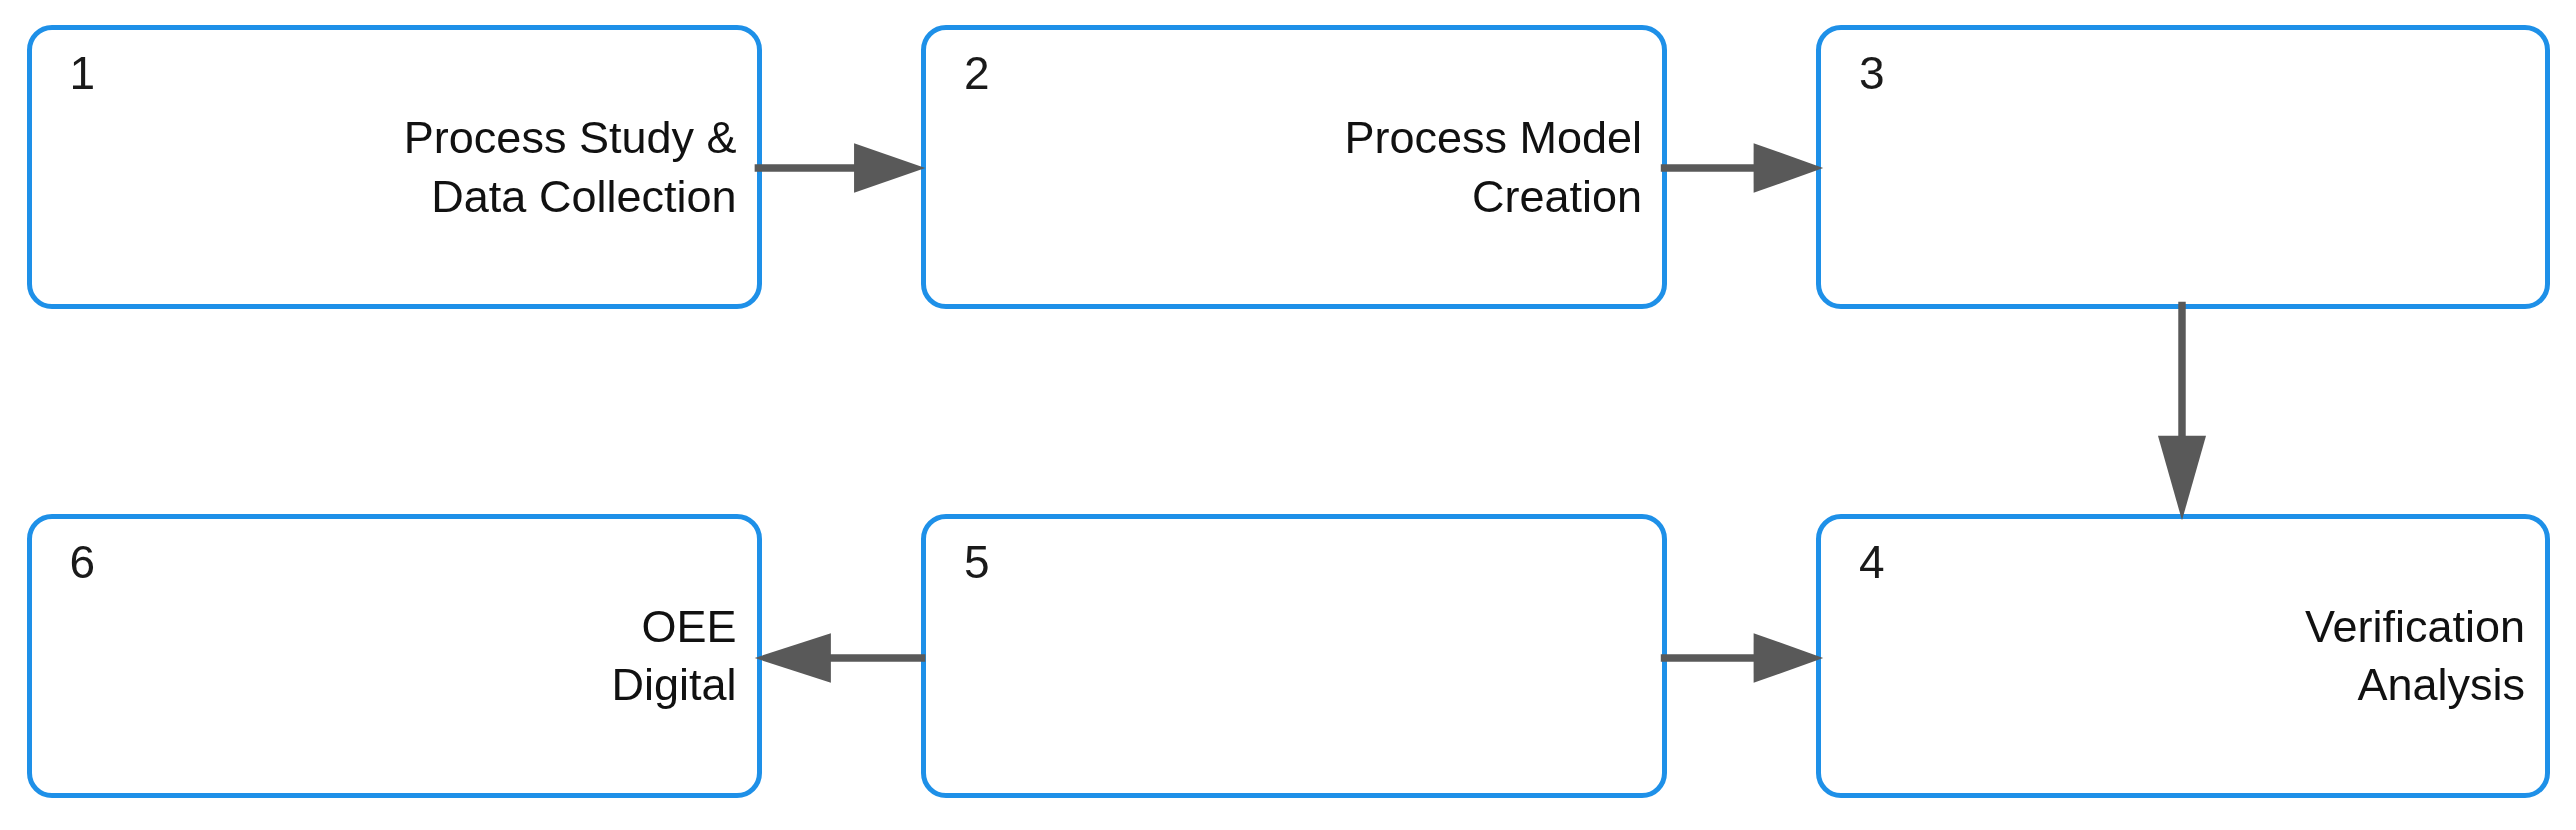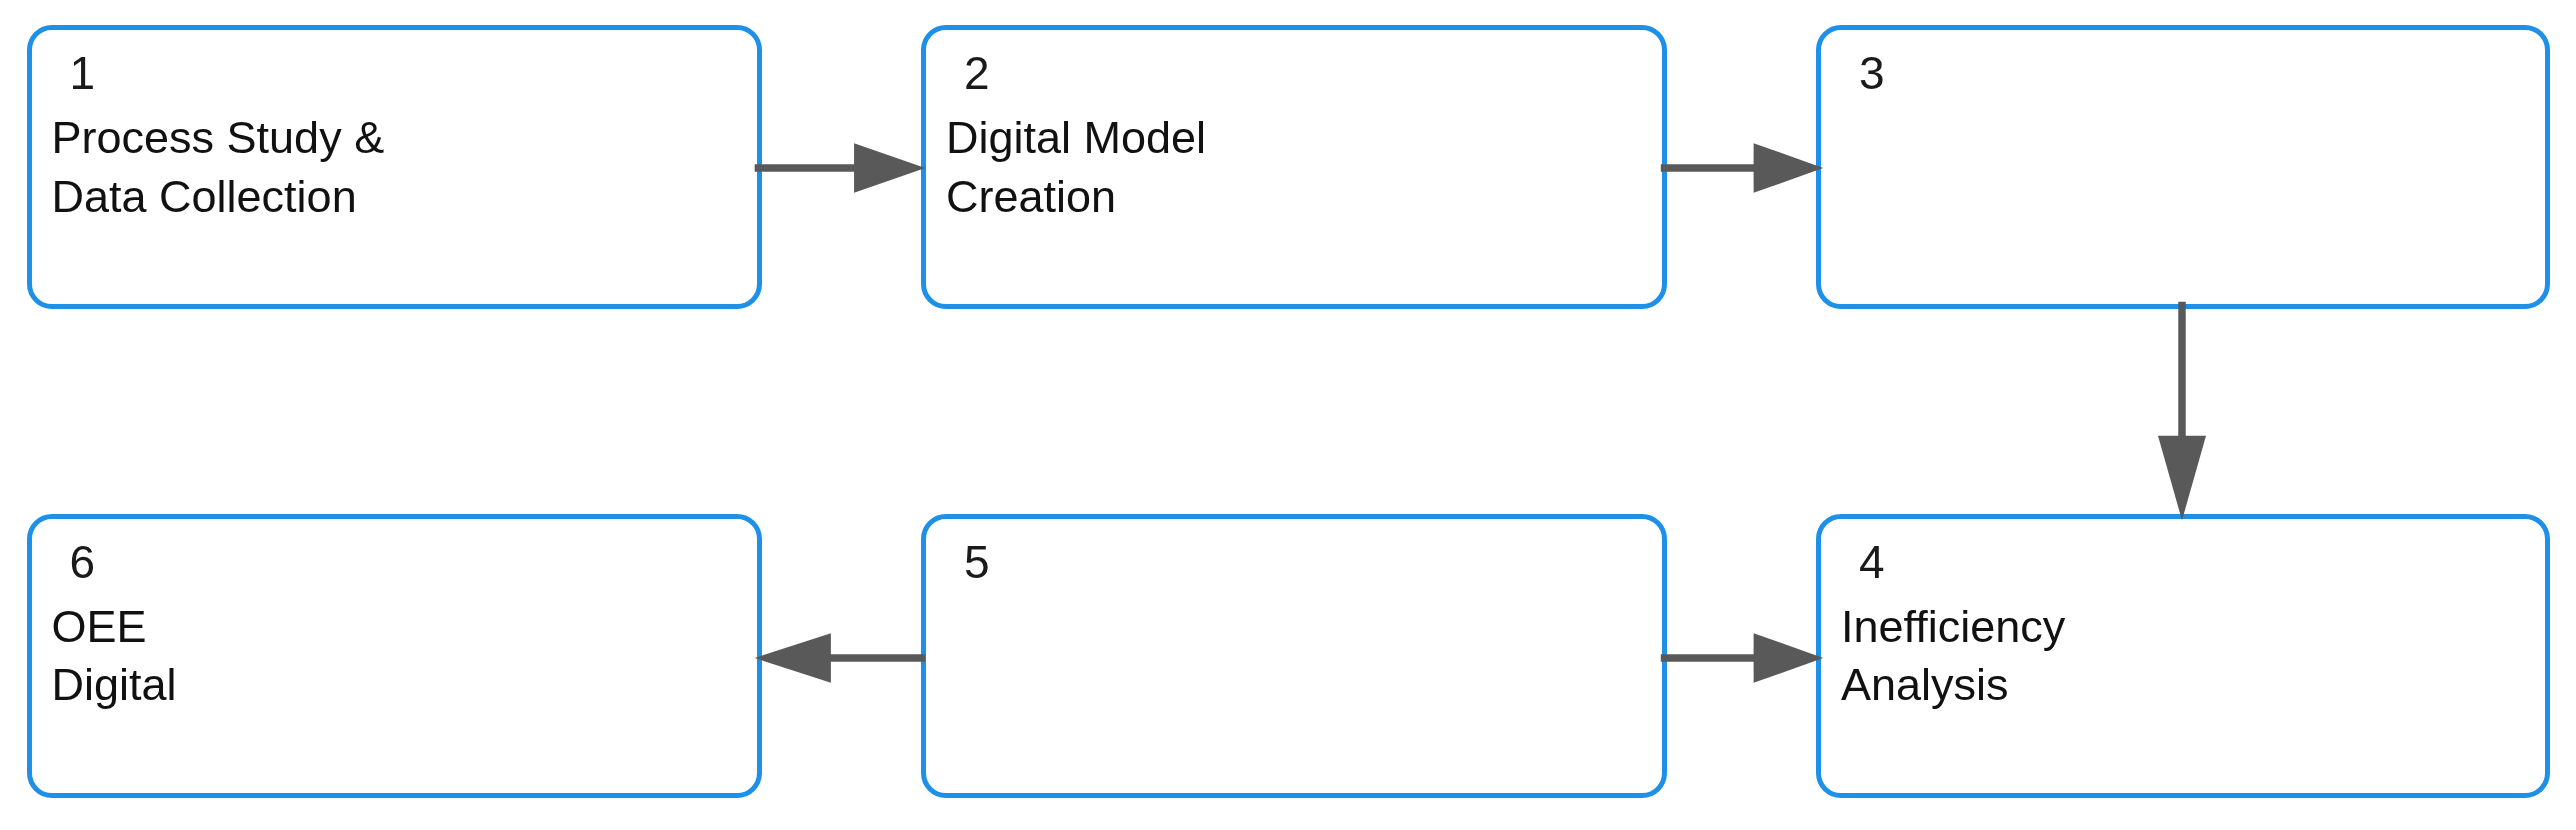--- a/index.html
+++ b/index.html
@@ -42,21 +42,21 @@
     letter-spacing: 0px;
     white-space: nowrap;
   }
 
   .node-label {
     position: absolute;
     left: 0;
     right: 0;
     top: 50%;
     transform: translateY(-50%);
-    text-align: left;
+    text-align: right;
     font-size: 45px;
     line-height: 1.30;
     color: #111111;
     font-weight: 400;
     padding: 0 20px;
     box-sizing: border-box;
     white-space: pre-line;
   }
 
   
@@ -92,31 +92,31 @@
 <div id="diagram-root">
 
   <div class="node" id="node-1">
     <span class="node-number">1</span>
     <span class="node-label">Process Study &amp;
 Data Collection</span>
   </div>
 
   <div class="node" id="node-2">
     <span class="node-number">2</span>
-    <span class="node-label">Digital Model
+    <span class="node-label">Process Model
 Creation</span>
   </div>
 
   <div class="node" id="node-3">
     <span class="node-number">3</span>
   </div>
 
   <div class="node" id="node-4">
     <span class="node-number">4</span>
-    <span class="node-label">Inefficiency
+    <span class="node-label">Verification
 Analysis</span>
   </div>
 
   <div class="node" id="node-5">
     <span class="node-number">5</span>
   </div>
 
   <div class="node" id="node-6">
     <span class="node-number">6</span>
     <span class="node-label">OEE

